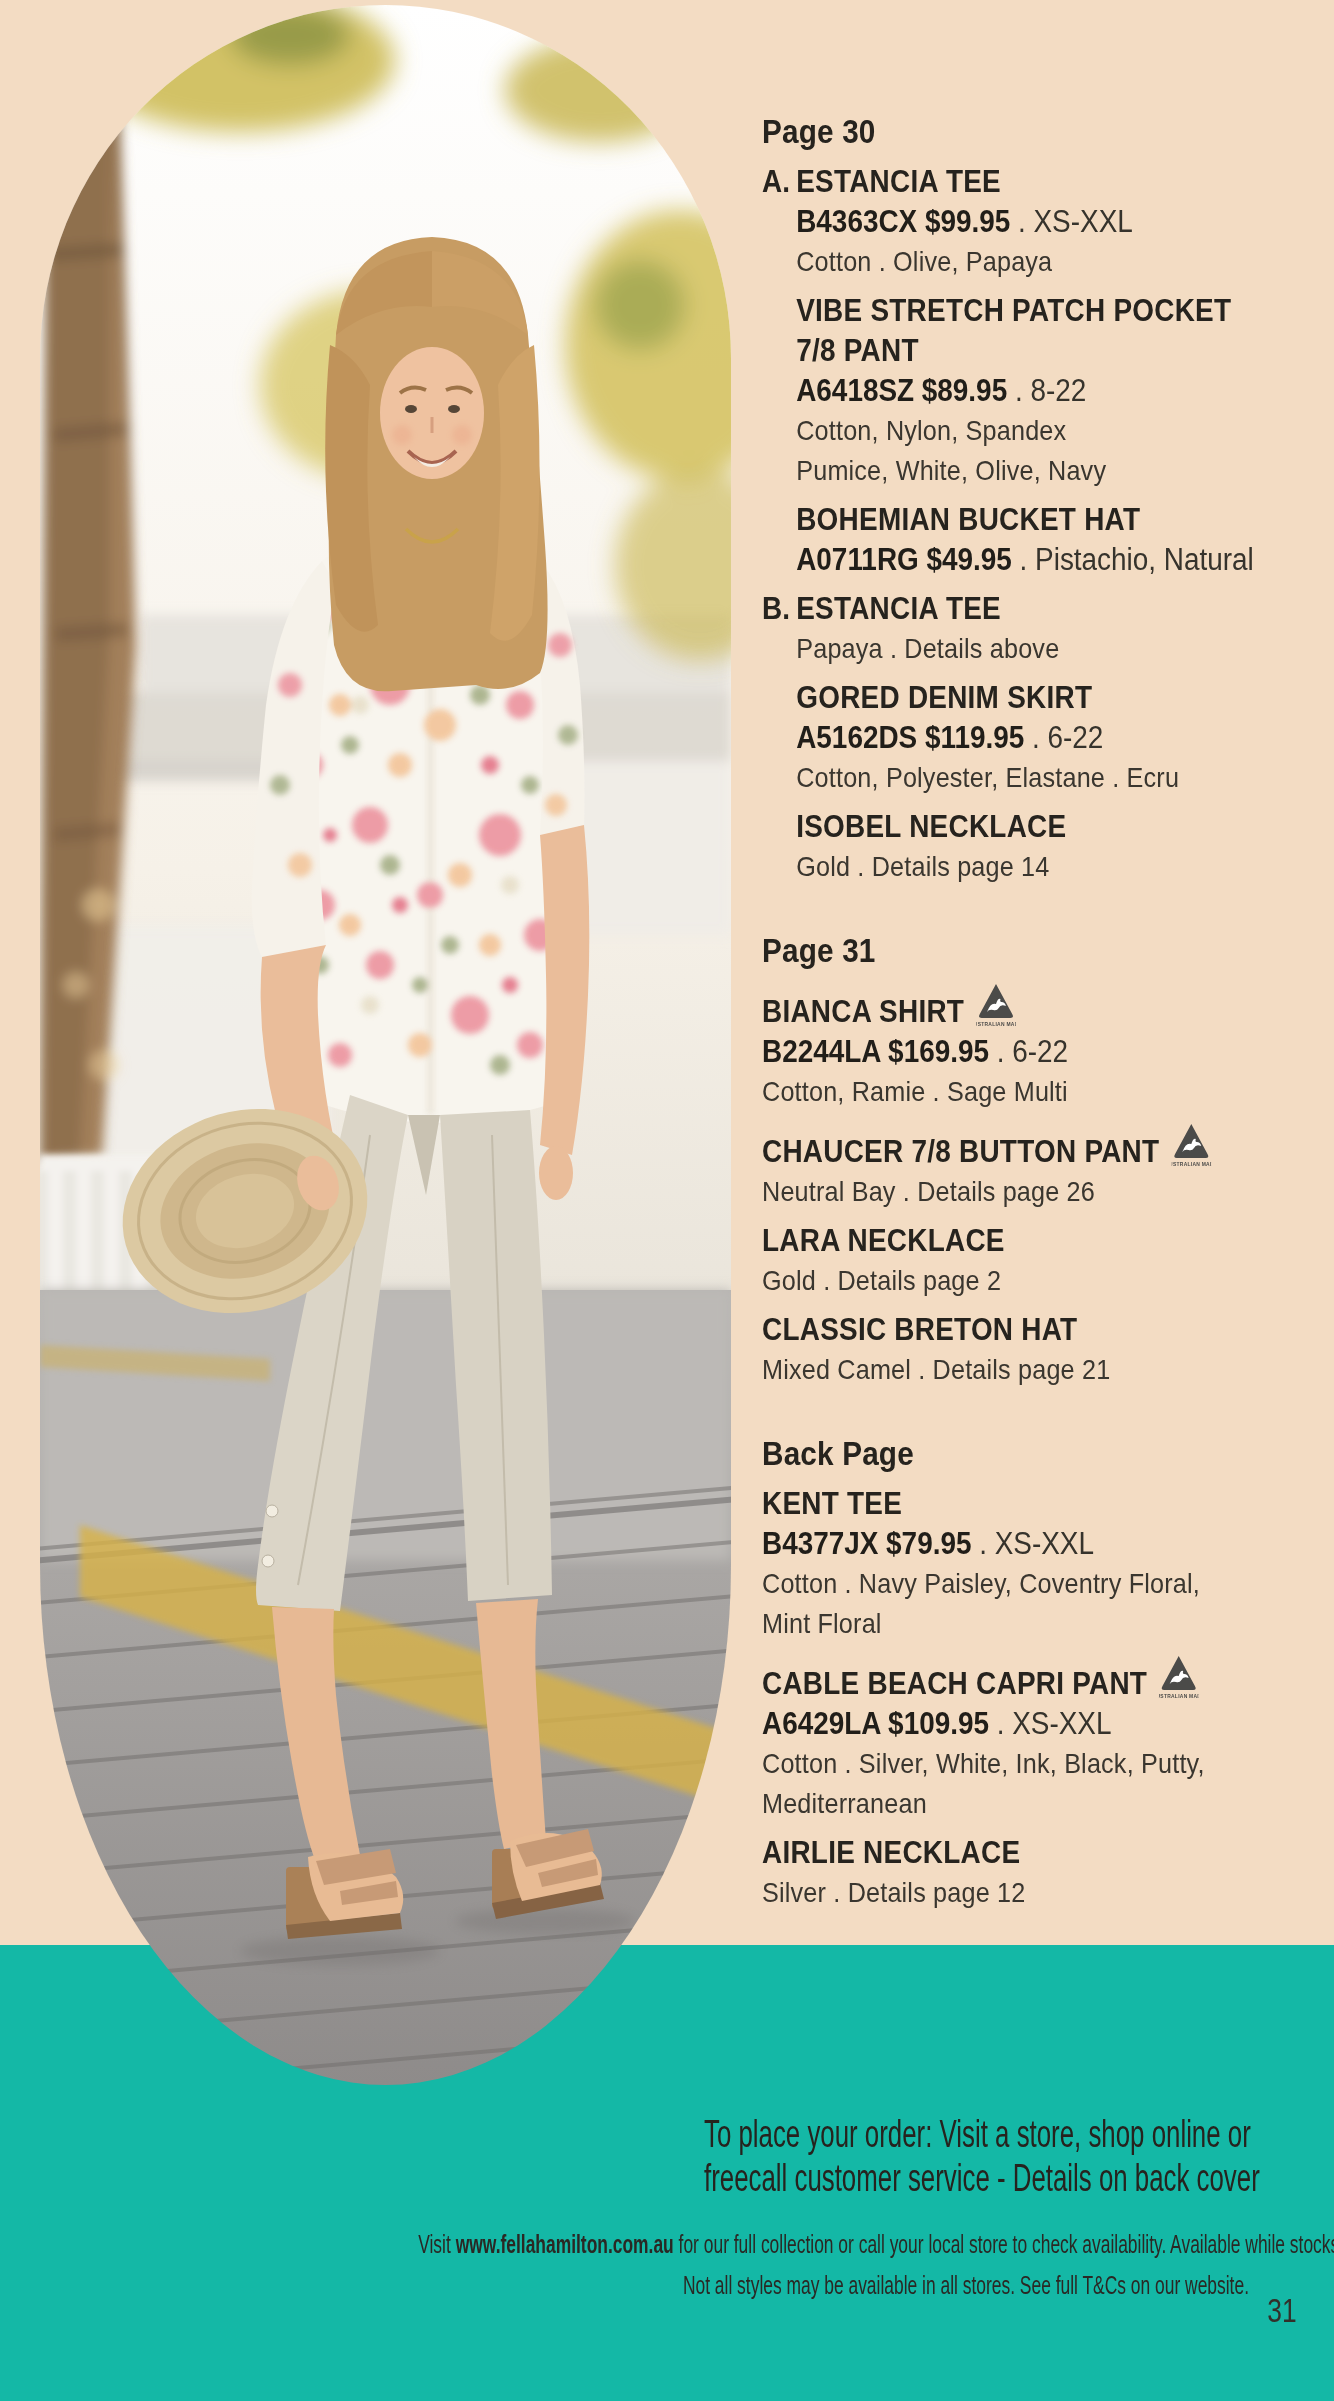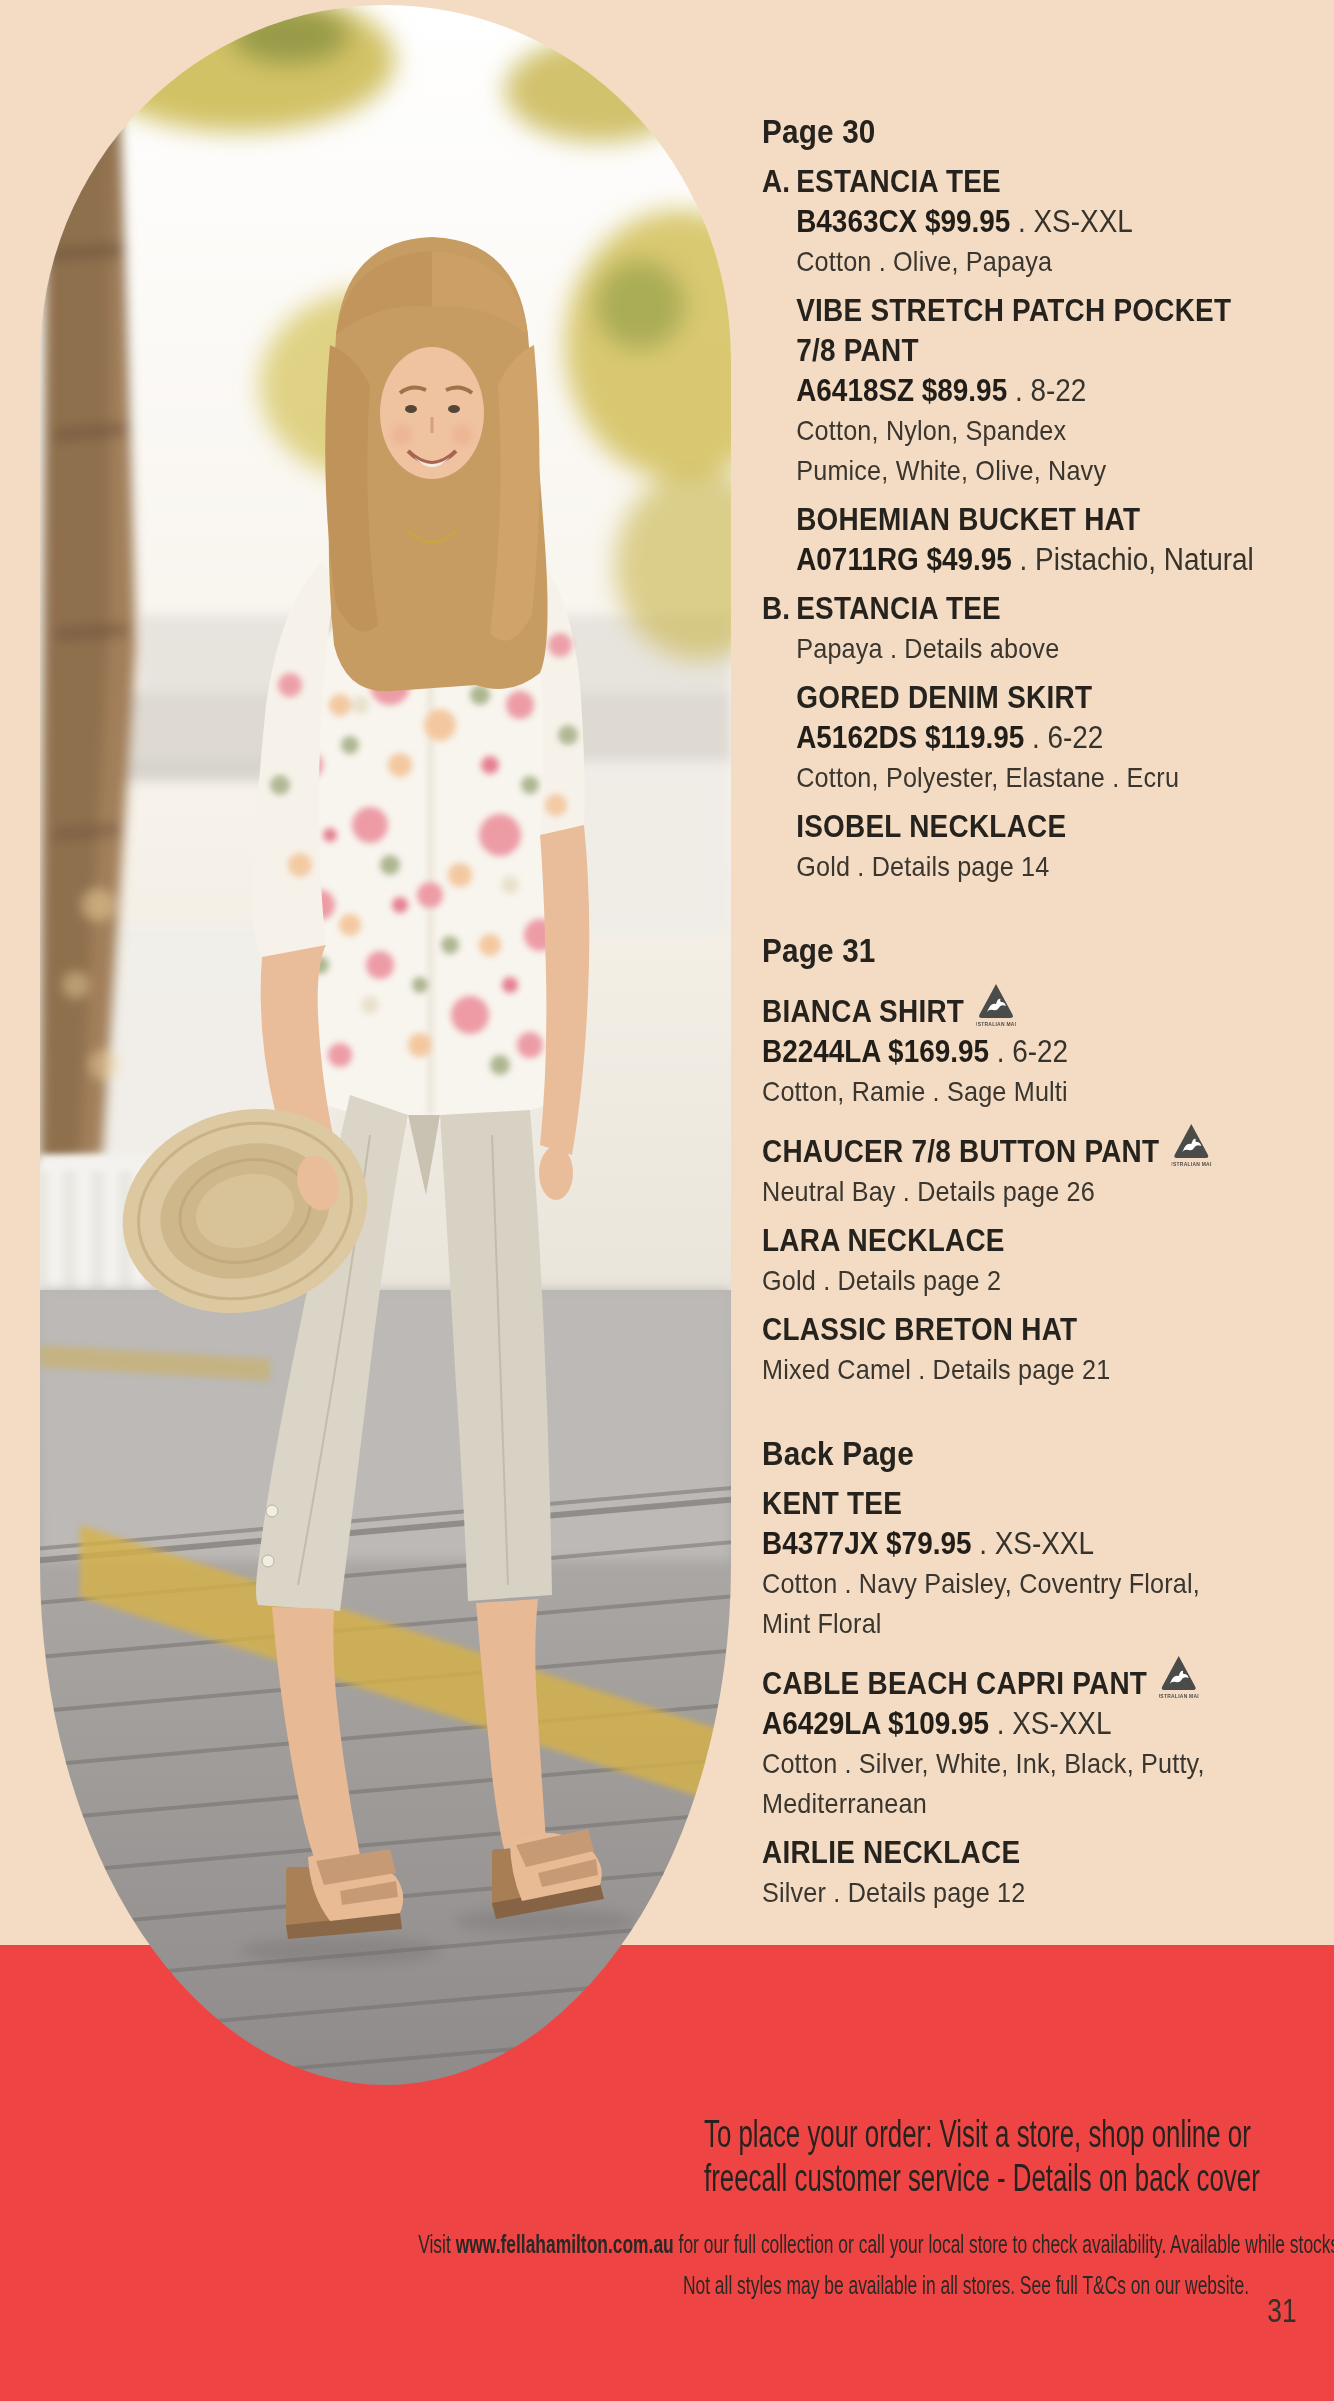--- a/index.html
+++ b/index.html
@@ -1,16 +1,16 @@
 <!DOCTYPE html>
 <html><head>
 <meta charset="utf-8">
 <style>
   html,body{margin:0;padding:0;background:#ffffff;}
-  .canvas{position:relative;width:1334px;height:2401px;background:#ef4444;overflow:hidden;
+  .canvas{position:relative;width:1334px;height:2401px;background:#14b8a6;overflow:hidden;
           font-family:"Liberation Sans","DejaVu Sans",sans-serif;color:#2a2824;}
   .peach{position:absolute;left:0;top:0;width:1334px;height:1945px;background:#f3dcc3;}
   .photo{position:absolute;left:40px;top:5px;width:691px;height:2080px;overflow:hidden;
          border-radius:50% 50% 50% 50% / 17% 17% 25% 25%;}
   .photo svg{display:block;width:100%;height:100%;}
 
   
   .listings{position:absolute;left:762px;top:112px;width:640px;transform:scaleX(.9);transform-origin:0 0;}
   .section{margin:0;}
   .section + .section{margin-top:44px;}

